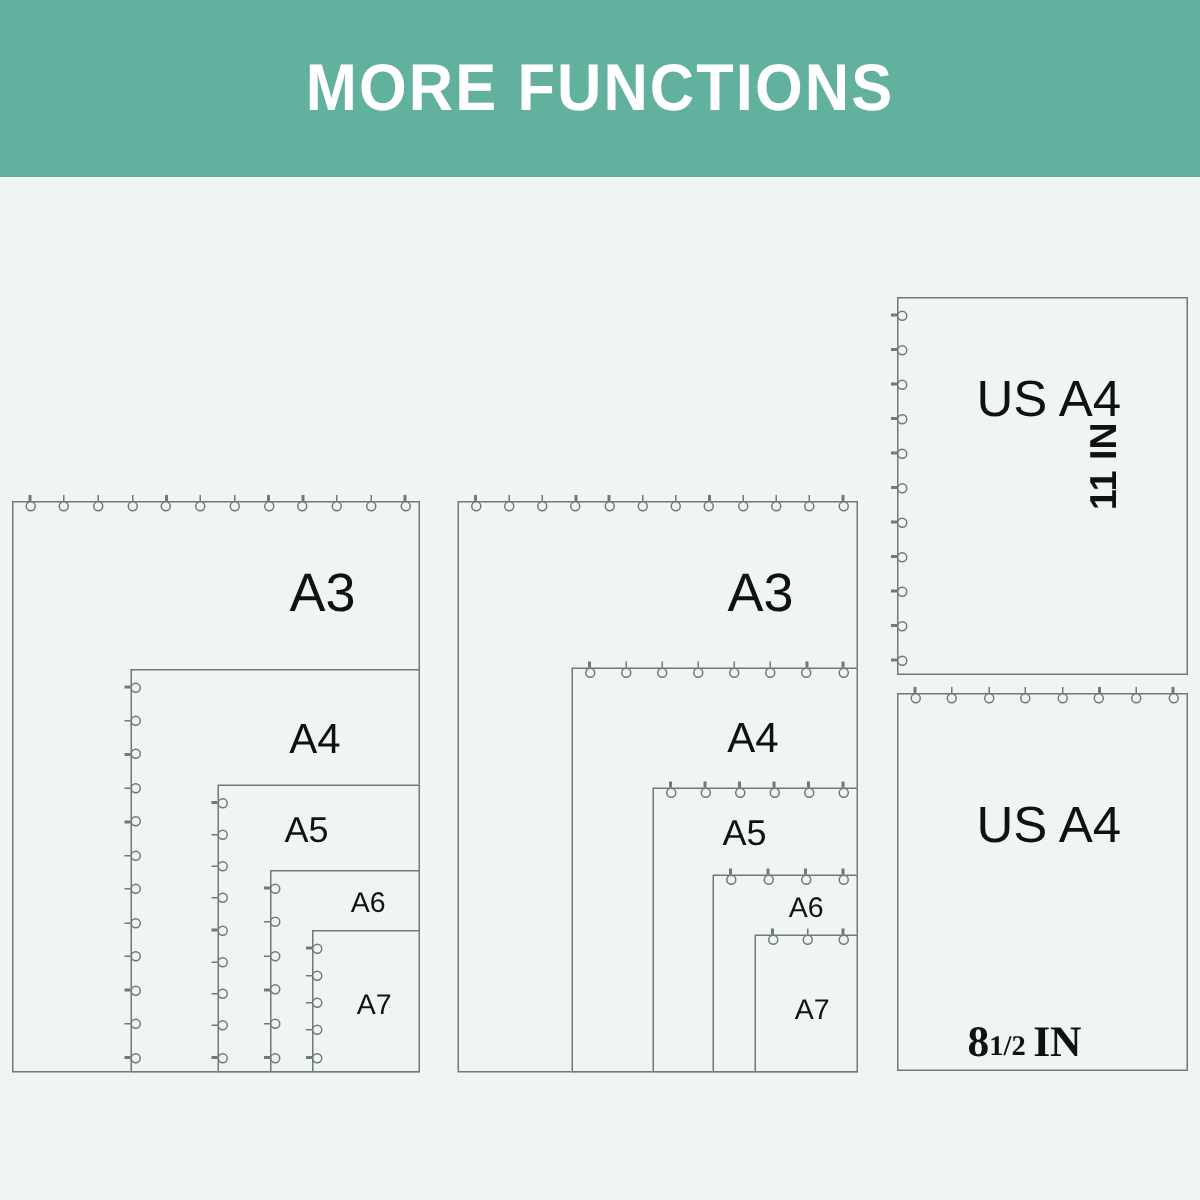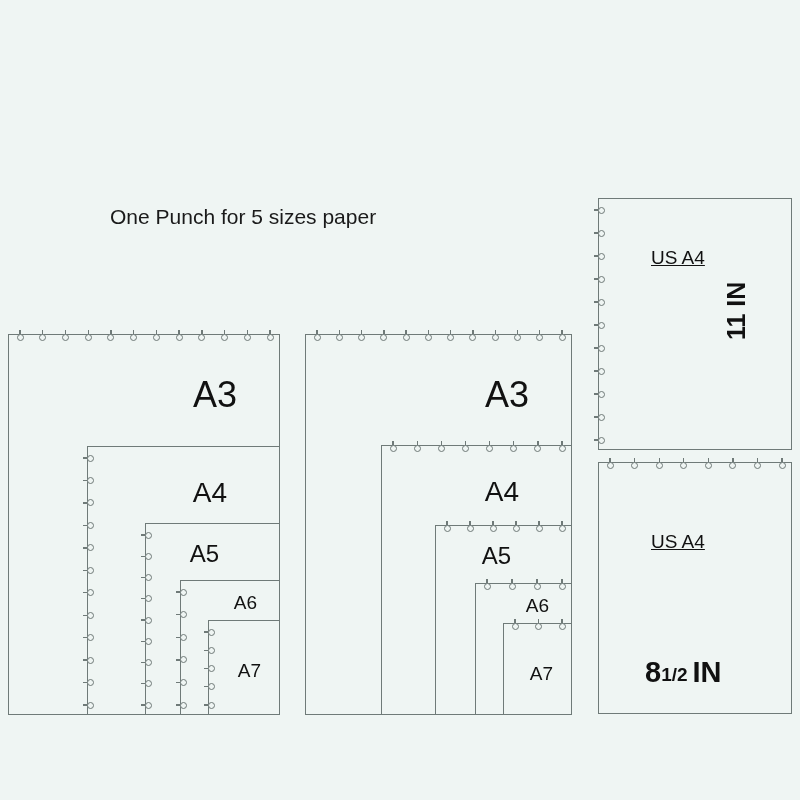--- a/index.html
+++ b/index.html
@@ -82,24 +82,23 @@
     background: #6f7a78;
   }
   .holes.top .hole { margin-left: -3.5px; top: -1px; }
   .holes.top .hole-stem { width: 1.3px; height: 4px; top: -5px; margin-left: -0.6px; }
   .holes.left .hole { margin-top: -3.5px; left: -1px; }
   .holes.left .hole-stem { height: 1.3px; width: 4px; left: -5px; margin-top: -0.6px; }
 
   
   .us-label {
     position: absolute;
-    font-size: 19px;
+    font-size: 34px;
     color: #111111;
     white-space: nowrap;
-    text-decoration: underline;
   }
   .in-label-vert {
     position: absolute;
     font-size: 25px;
     font-weight: bold;
     color: #111111;
     white-space: nowrap;
     transform: rotate(-90deg);
     transform-origin: left bottom;
   }
@@ -111,23 +110,25 @@
     white-space: nowrap;
   }
   .in-label-bottom .frac { font-size: 19px; vertical-align: 1px; }
   .in-label-bottom .unit { margin-left: 5px; }
 </style>
 </head>
 <body>
 
 <div id="page">
 
+  <div id="banner">
+    <div id="banner-title">MORE FUNCTIONS</div>
+  </div>
 
   <div id="caption">
-    <div class="line1">One Punch for 5 sizes paper</div>
   </div>
 
   <div id="left-group">
       <div class="sheet" style="left: 8px; top: 334px; width: 272px; height: 381px;">
         <div class="holes top" style="left: 0px; top: 0px; width: 272px;">
           <div class="hole-stem" style="left: 11px;"></div>
           <div class="hole" style="left: 11px;"></div>
           <div class="hole-stem" style="left: 33.7273px;"></div>
           <div class="hole" style="left: 33.7273px;"></div>
           <div class="hole-stem" style="left: 56.4545px;"></div>
@@ -375,17 +376,17 @@
           <div class="hole-stem" style="left: 109.286px;"></div>
           <div class="hole" style="left: 109.286px;"></div>
           <div class="hole-stem" style="left: 133.857px;"></div>
           <div class="hole" style="left: 133.857px;"></div>
           <div class="hole-stem" style="left: 158.429px;"></div>
           <div class="hole" style="left: 158.429px;"></div>
           <div class="hole-stem" style="left: 183px;"></div>
           <div class="hole" style="left: 183px;"></div>
         </div>
         <div class="us-label" style="left: 52px; top: 68px;">US  A4</div>
-        <div class="in-label-bottom" style="left: 46px; top: 193px;"><span>8</span><span class="frac">1/2</span><span class="unit">IN</span></div>
+        <div class="in-label-bottom" style="left: 46px; top: 216px; font-family: Liberation Serif, serif;"><span>8</span><span class="frac">1/2</span><span class="unit">IN</span></div>
       </div>
     </div>
 
 </div>
 
 </body></html>

